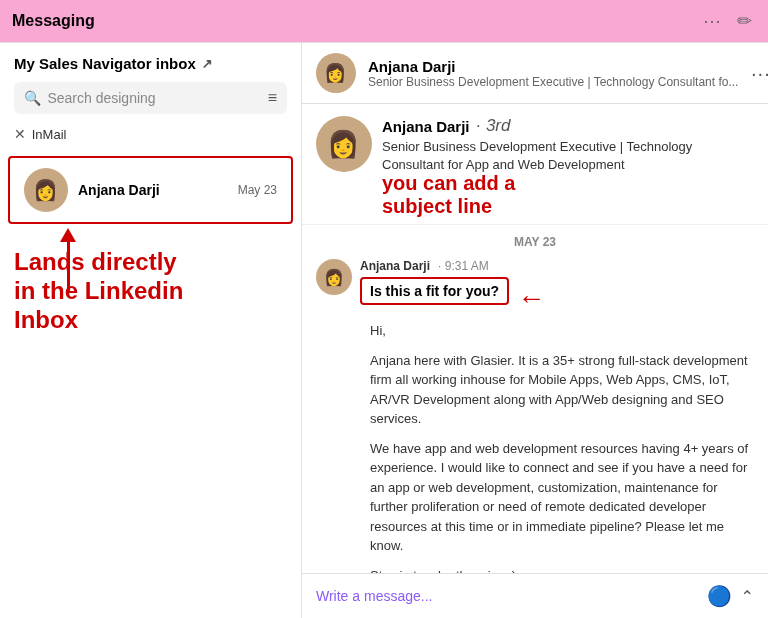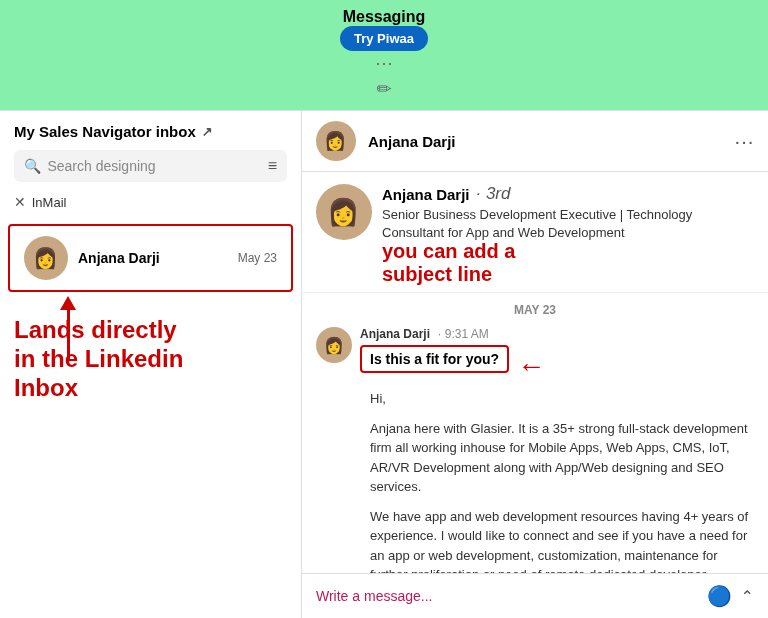--- a/index.html
+++ b/index.html
@@ -12,23 +12,22 @@
       display: flex;
       flex-direction: column;
     }
 
     
     .top-header {
       display: flex;
       align-items: center;
       padding: 8px 12px;
       border-bottom: 1px solid #e0e0e0;
-      background: #86efac;
-      gap: 0;
-      flex-direction: column;
+      background: #f9a8d4;
+      gap: 8px;
     }
     .header-title {
       font-size: 16px;
       font-weight: 700;
       color: #000;
       flex: 1;
     }
     .try-piwaa-btn {
       background: #0a66c2;
       color: #fff;
@@ -379,21 +378,21 @@
     .write-message-area {
       border-top: 1px solid #e0e0e0;
       display: flex;
       align-items: center;
       padding: 10px 14px;
       gap: 10px;
     }
     .write-message-input {
       flex: 1;
       font-size: 14px;
-      color: #be185d;
+      color: #8b5cf6;
     }
     .write-message-icons {
       display: flex;
       align-items: center;
       gap: 8px;
     }
     .sticker-icon {
       font-size: 20px;
       color: #0a66c2;
       cursor: pointer;
@@ -402,21 +401,20 @@
       font-size: 16px;
       color: #555;
       cursor: pointer;
     }
   </style>
 </head>
 <body>
 
 <div class="top-header">
   <span class="header-title">Messaging</span>
-  <button class="try-piwaa-btn">Try Piwaa</button>
   <span class="header-icon">···</span>
   <span class="header-icon">✏</span>
 </div>
 
 <div class="main-layout">
 
   <div class="left-panel">
     <div class="left-panel-header">
       <div class="left-panel-title">
         <span>My Sales Navigator inbox</span>
@@ -453,20 +451,21 @@
       </div>
     </div>
   </div>
 
   <div class="right-panel">
 
     <div class="right-header">
       <div class="right-header-avatar">👩</div>
       <div class="right-header-info">
         <div class="right-header-name">Anjana Darji</div>
+        <div class="right-header-sub">Senior Business Development Executive | Technology Consultant fo...</div>
       </div>
       <span class="right-header-dots">···</span>
     </div>
 
     <div class="profile-card">
       <div class="profile-avatar-large">👩</div>
       <div class="profile-info">
         <div class="profile-name-row">
           <span class="profile-name">Anjana Darji</span>
           <span class="profile-degree">· 3rd</span>

